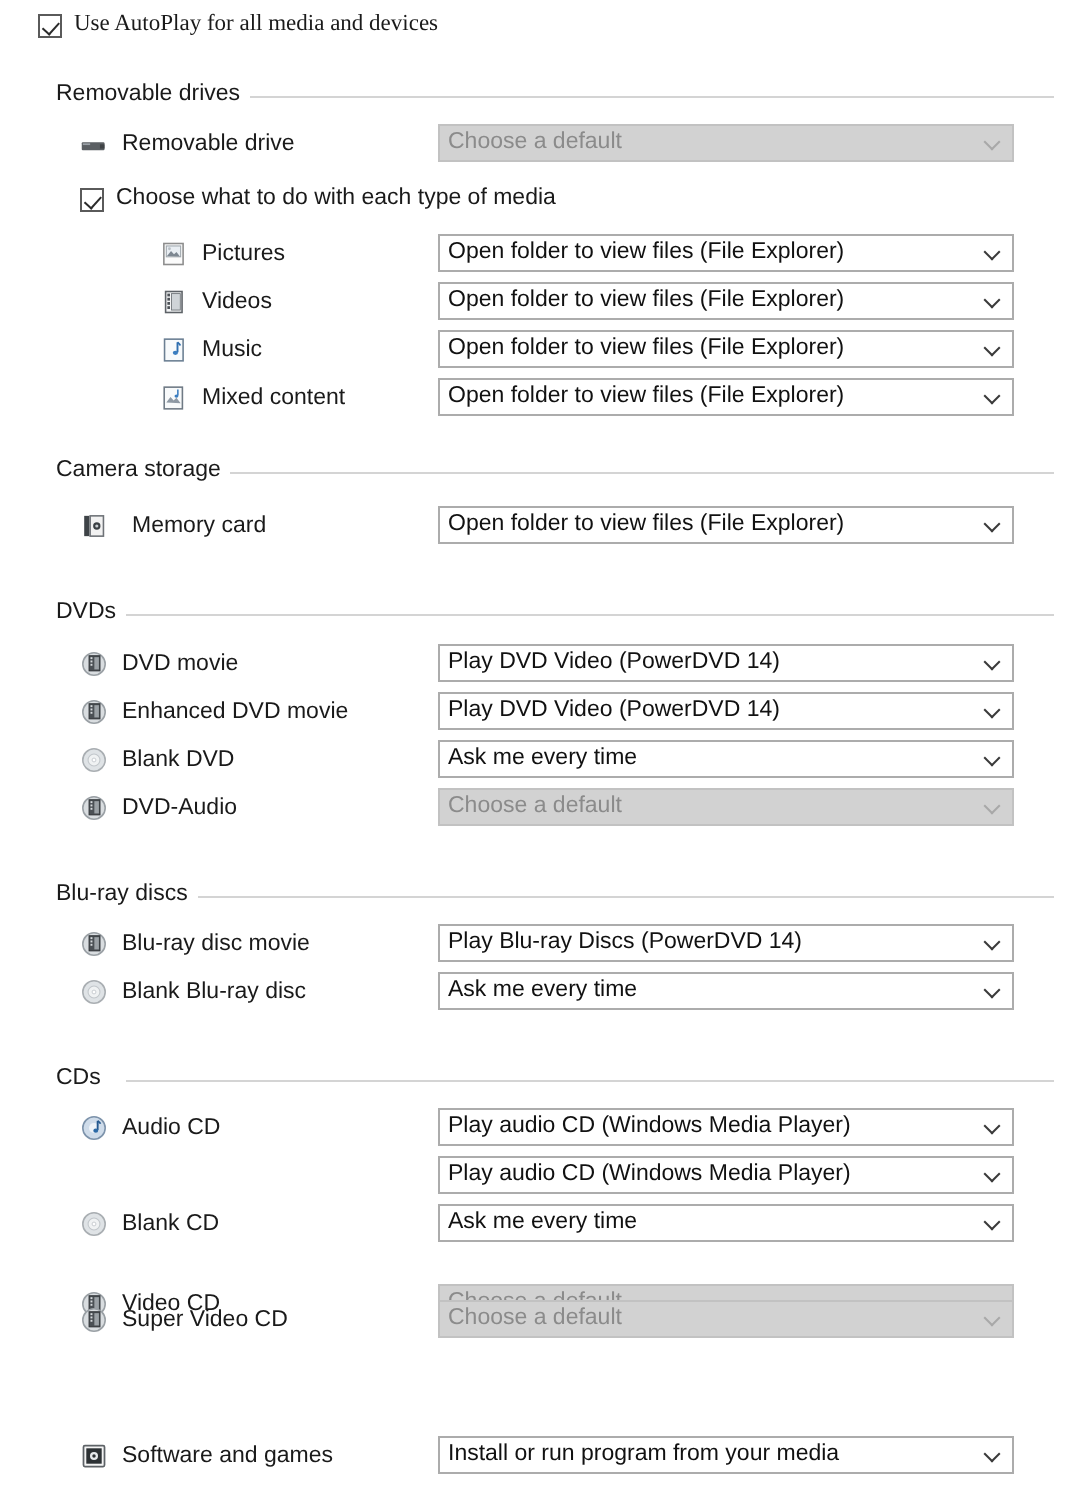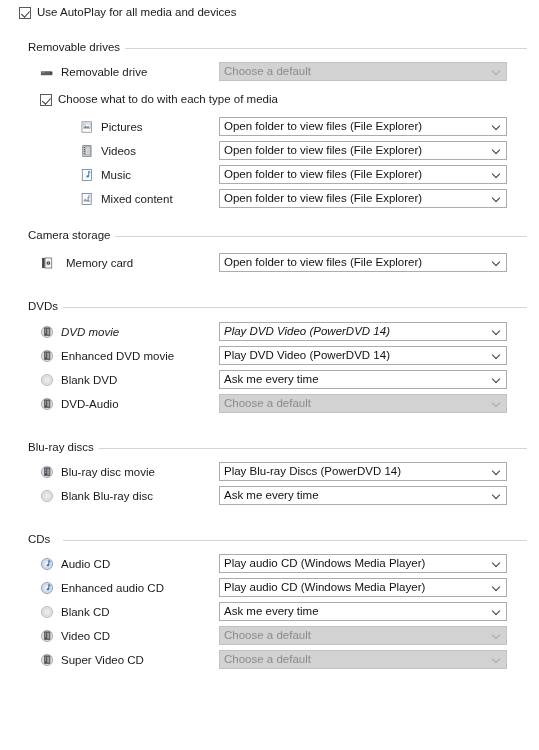--- a/index.html
+++ b/index.html
@@ -162,21 +162,21 @@
   }
   .dd.disabled .chev::before {
     border-color: #a8a8a8;
   }
 </style>
 </head>
 <body>
 
 <div class="page">
 
-<div class="master-check" style="left: 19px; top: 6px;">
+<div class="master-check" style="left: 19px; top: 6px; font-family: Liberation Serif, serif;">
       <span class="cbox checked"></span>
       <span class="cb-label">Use AutoPlay for all media and devices</span>
     </div>
     <div class="section-head" style="top: 41px;">
       <span class="st">Removable drives</span>
       <span class="rule"></span>
     </div>
     <div class="row" style="top: 62px;">
       <div class="rlabel" style="left: 40px;">
         <span style="display: block; width: 14px; height: 14px;">
@@ -285,21 +285,21 @@
       </div>
       <div class="dd">
         <span class="ddtext">Open folder to view files (File Explorer)</span>
         <span class="chev"></span>
       </div>
     </div>
     <div class="section-head" style="top: 300px;">
       <span class="st">DVDs</span>
       <span class="rule"></span>
     </div>
-    <div class="row" style="top: 322px; font-style: italic;">
+    <div class="row" style="top: 322px;">
       <div class="rlabel" style="left: 40px;">
         <span style="display: block; width: 14px; height: 14px;">
           <svg class="ico" viewBox="0 0 16 16" xmlns="http://www.w3.org/2000/svg">
             <circle cx="8" cy="8" r="6.4" fill="#d9dde0" stroke="#9aa0a5" stroke-width="0.9"></circle>
             <circle cx="8" cy="8" r="3.1" fill="#eff1f2"></circle>
             <rect x="5.2" y="3.3" width="6.2" height="8.6" fill="#4b5055" stroke="#2f3337" stroke-width="0.6"></rect>
             <rect x="6" y="4.1" width="1.1" height="1.1" fill="#d6dadd"></rect>
             <rect x="6" y="6" width="1.1" height="1.1" fill="#d6dadd"></rect>
             <rect x="6" y="7.9" width="1.1" height="1.1" fill="#d6dadd"></rect>
             <rect x="8.2" y="4.1" width="2.6" height="7" fill="#9ba1a6"></rect>
@@ -424,32 +424,20 @@
           </svg>
         </span>
         <span class="txt">Audio CD</span>
       </div>
       <div class="dd">
         <span class="ddtext">Play audio CD (Windows Media Player)</span>
         <span class="chev"></span>
       </div>
     </div>
     <div class="row" style="top: 578px;">
-      <div class="rlabel" style="left: 40px;">
-        <span style="display: block; width: 14px; height: 14px;">
-          <svg class="ico" viewBox="0 0 16 16" xmlns="http://www.w3.org/2000/svg">
-            <circle cx="8" cy="8" r="6.4" fill="#cfdcea" stroke="#7d93ab" stroke-width="0.9"></circle>
-            <circle cx="8" cy="8" r="2.9" fill="#eef3f8"></circle>
-            <path d="M10.1 3.9 L10.1 9.2" stroke="#24598f" stroke-width="1.1" fill="none"></path>
-            <path d="M10.1 3.9 C 11 4.5, 11.5 4.8, 11.7 5.6" stroke="#24598f" stroke-width="0.95" fill="none"></path>
-            <ellipse cx="9" cy="9.5" rx="1.4" ry="1.15" fill="#2c6aa6"></ellipse>
-          </svg>
-        </span>
-        <span class="txt">Enhanced audio CD</span>
-      </div>
       <div class="dd">
         <span class="ddtext">Play audio CD (Windows Media Player)</span>
         <span class="chev"></span>
       </div>
     </div>
     <div class="row" style="top: 602px;">
       <div class="rlabel" style="left: 40px;">
         <span style="display: block; width: 14px; height: 14px;">
           <svg class="ico" viewBox="0 0 16 16" xmlns="http://www.w3.org/2000/svg">
             <circle cx="8" cy="8" r="6.4" fill="#dfe3e6" stroke="#a9aeb2" stroke-width="0.9"></circle>
@@ -457,21 +445,21 @@
             <circle cx="8" cy="8" r="1.1" fill="#ffffff" stroke="#c2c7cb" stroke-width="0.5"></circle>
           </svg>
         </span>
         <span class="txt">Blank CD</span>
       </div>
       <div class="dd">
         <span class="ddtext">Ask me every time</span>
         <span class="chev"></span>
       </div>
     </div>
-    <div class="row" style="top: 626px;">
+    <div class="row" style="top: 642px;">
       <div class="rlabel" style="left: 40px;">
         <span style="display: block; width: 14px; height: 14px;">
           <svg class="ico" viewBox="0 0 16 16" xmlns="http://www.w3.org/2000/svg">
             <circle cx="8" cy="8" r="6.4" fill="#d9dde0" stroke="#9aa0a5" stroke-width="0.9"></circle>
             <circle cx="8" cy="8" r="3.1" fill="#eff1f2"></circle>
             <rect x="5.2" y="3.3" width="6.2" height="8.6" fill="#4b5055" stroke="#2f3337" stroke-width="0.6"></rect>
             <rect x="6" y="4.1" width="1.1" height="1.1" fill="#d6dadd"></rect>
             <rect x="6" y="6" width="1.1" height="1.1" fill="#d6dadd"></rect>
             <rect x="6" y="7.9" width="1.1" height="1.1" fill="#d6dadd"></rect>
             <rect x="8.2" y="4.1" width="2.6" height="7" fill="#9ba1a6"></rect>
@@ -497,13 +485,30 @@
             <rect x="8.2" y="4.1" width="2.6" height="7" fill="#9ba1a6"></rect>
           </svg>
         </span>
         <span class="txt">Super Video CD</span>
       </div>
       <div class="dd disabled">
         <span class="ddtext">Choose a default</span>
         <span class="chev"></span>
       </div>
     </div>
+    <div class="row" style="top: 718px;">
+      <div class="rlabel" style="left: 40px;">
+        <span style="display: block; width: 14px; height: 14px;">
+          <svg class="ico" viewBox="0 0 16 16" xmlns="http://www.w3.org/2000/svg">
+            <rect x="2" y="2" width="12" height="12" rx="0.8" fill="#f4f4f4" stroke="#5e6367" stroke-width="1"></rect>
+            <rect x="3.6" y="3.6" width="8.8" height="8.8" fill="#2c3134"></rect>
+            <circle cx="8" cy="8" r="2.3" fill="#e7eaec"></circle>
+            <circle cx="8" cy="8" r="1" fill="#2c3134"></circle>
+          </svg>
+        </span>
+        <span class="txt">Software and games</span>
+      </div>
+      <div class="dd">
+        <span class="ddtext">Install or run program from your media</span>
+        <span class="chev"></span>
+      </div>
+    </div>
   </div>
 
 </body></html>

